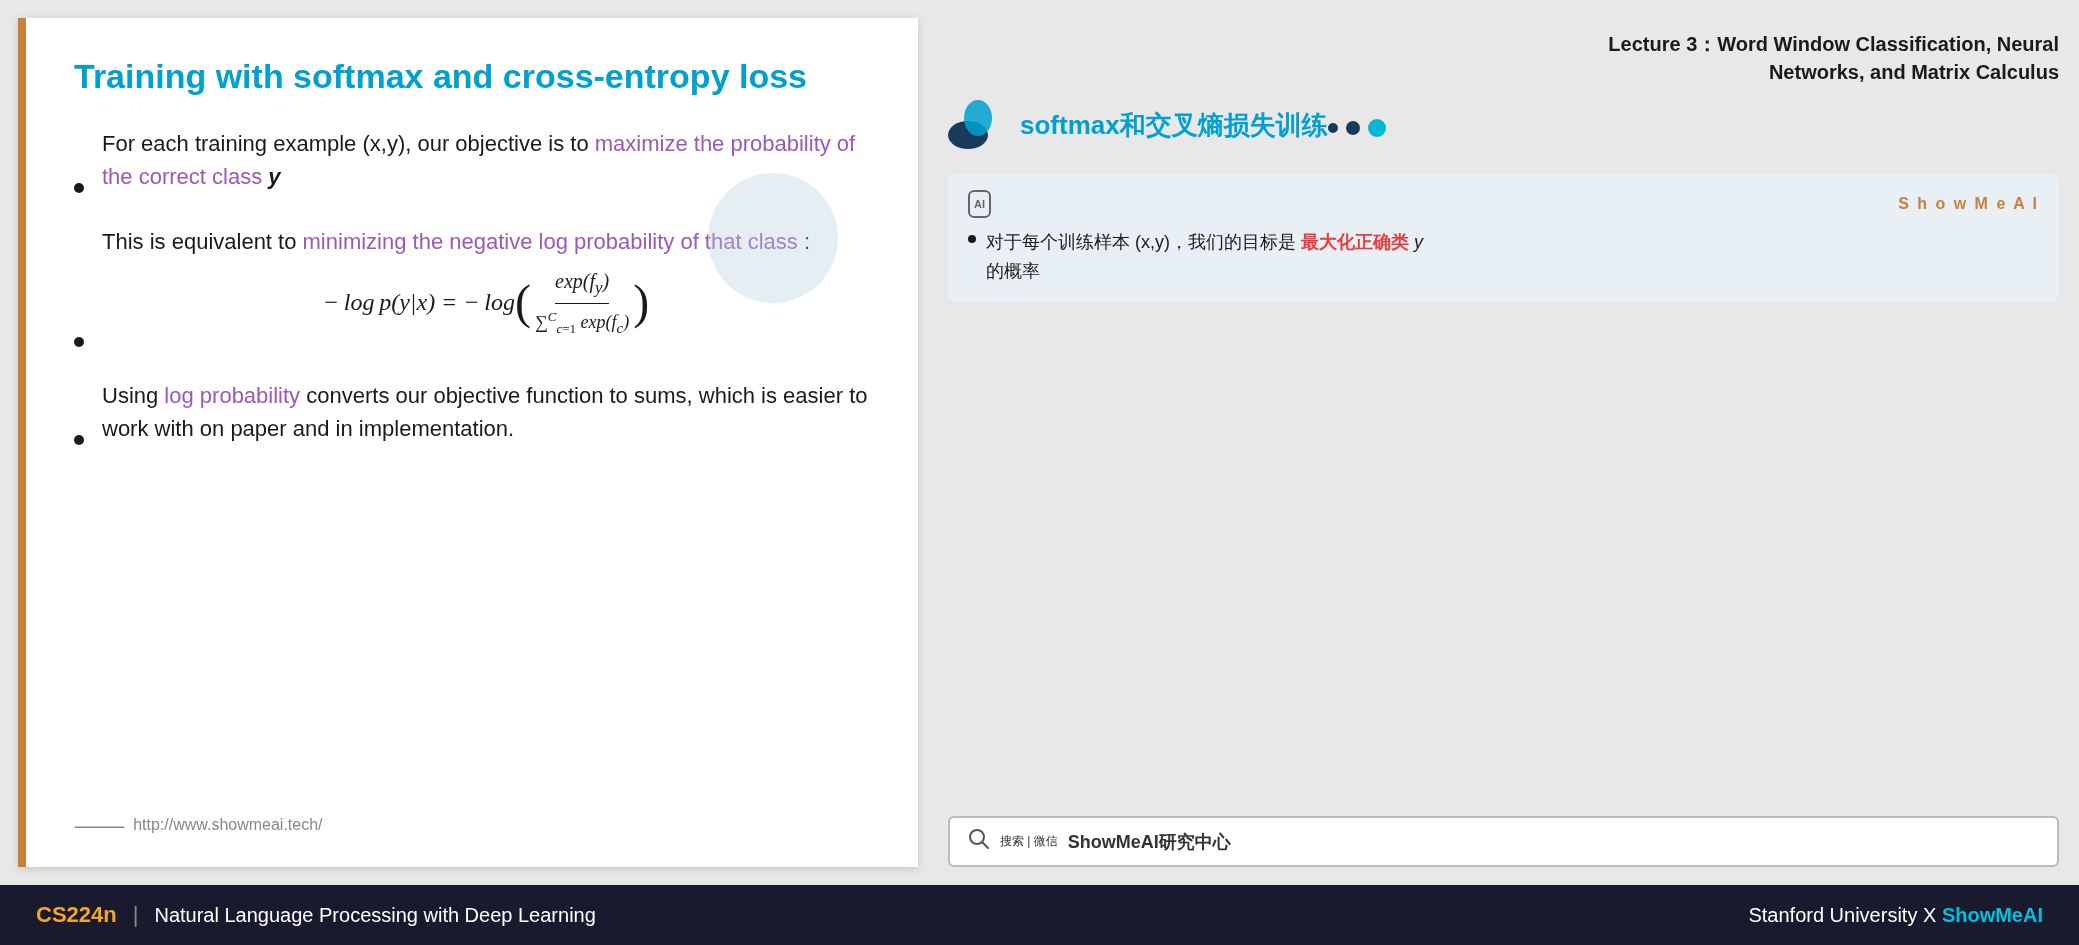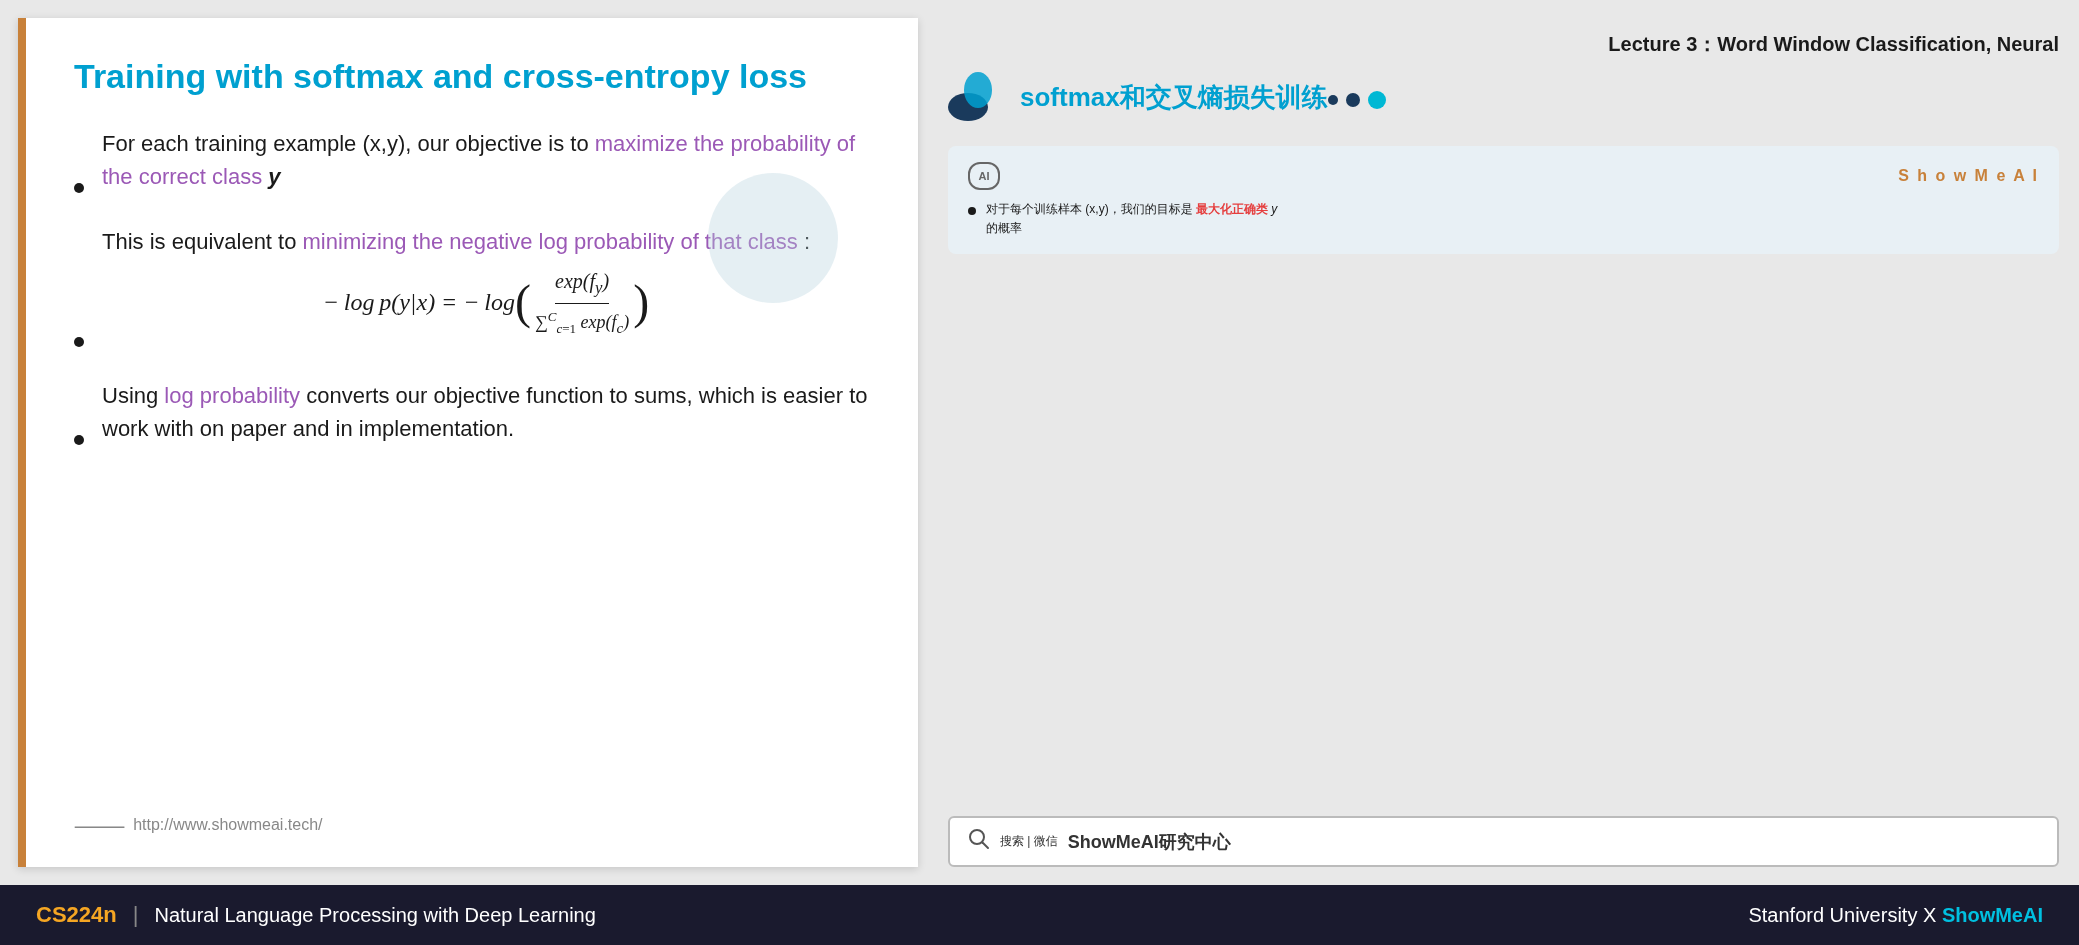--- a/index.html
+++ b/index.html
@@ -175,45 +175,45 @@
     }
 
     .card-header {
       display: flex;
       justify-content: space-between;
       align-items: center;
       margin-bottom: 10px;
     }
 
     .ai-badge {
-      width: 32px;
+      width: 23px;
       height: 28px;
       border: 2px solid #666;
-      border-radius: 12px;
+      border-radius: 6px;
       display: flex;
       align-items: center;
       justify-content: center;
       font-size: 11px;
       color: #666;
       font-weight: 600;
     }
 
     .showmeai-label {
       font-size: 16px;
       font-weight: 700;
       color: #c8813a;
       letter-spacing: 2px;
       text-align: right;
     }
 
     .card-bullet {
       display: flex;
       align-items: flex-start;
       gap: 10px;
-      font-size: 12px;
+      font-size: 18px;
       color: #1a1a1a;
       line-height: 1.6;
     }
 
     .card-dot {
       width: 8px;
       height: 8px;
       background: #1a1a1a;
       border-radius: 50%;
       margin-top: 7px;
@@ -407,20 +407,21 @@
     <div class="slide-url">
       <span class="cursor-icon">⸻</span>
       <span>http://www.showmeai.tech/</span>
     </div>
   </div>
 
   <div class="right-panel">
 
     <div class="lecture-header">
       <div>Lecture 3：Word Window Classification, Neural</div>
+      <div>Networks, and Matrix Calculus</div>
     </div>
 
     <div style="display:flex; align-items:center; margin-bottom:10px;">
 
       <div class="topic-header">
 
         <svg class="topic-svg" viewBox="0 0 60 50" xmlns="http://www.w3.org/2000/svg">
           <ellipse cx="20" cy="35" rx="20" ry="14" fill="#1a3a5c"></ellipse>
           <ellipse cx="30" cy="18" rx="14" ry="18" fill="#00a0d0" opacity="0.85"></ellipse>
         </svg>

